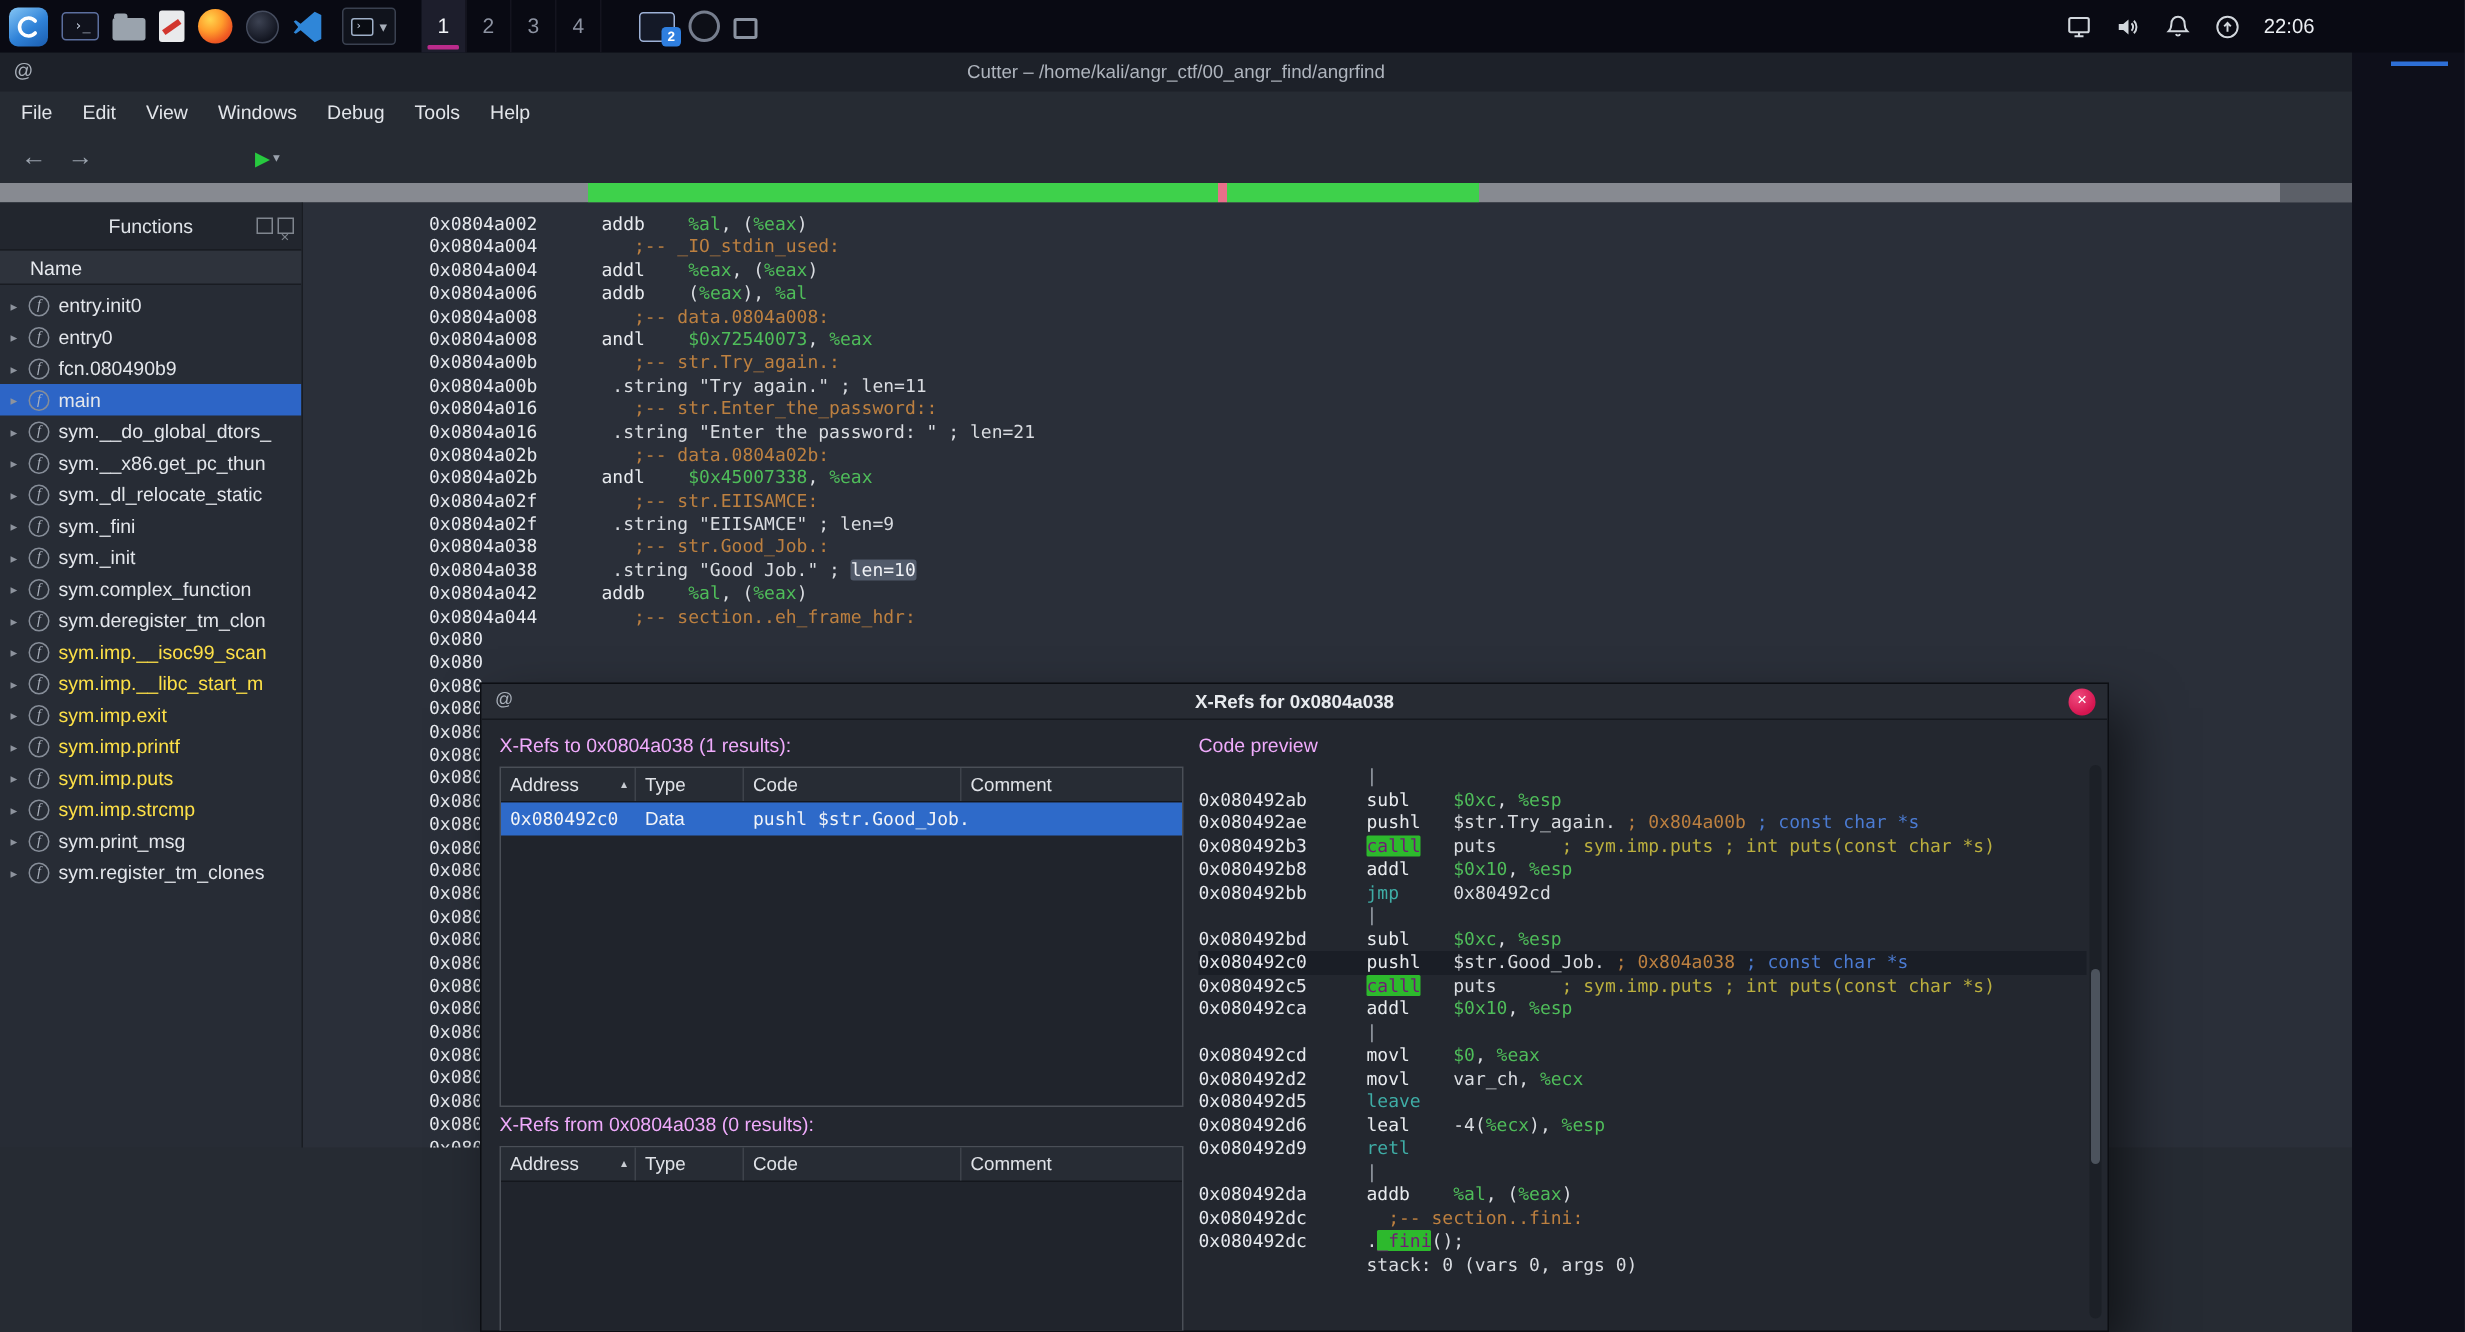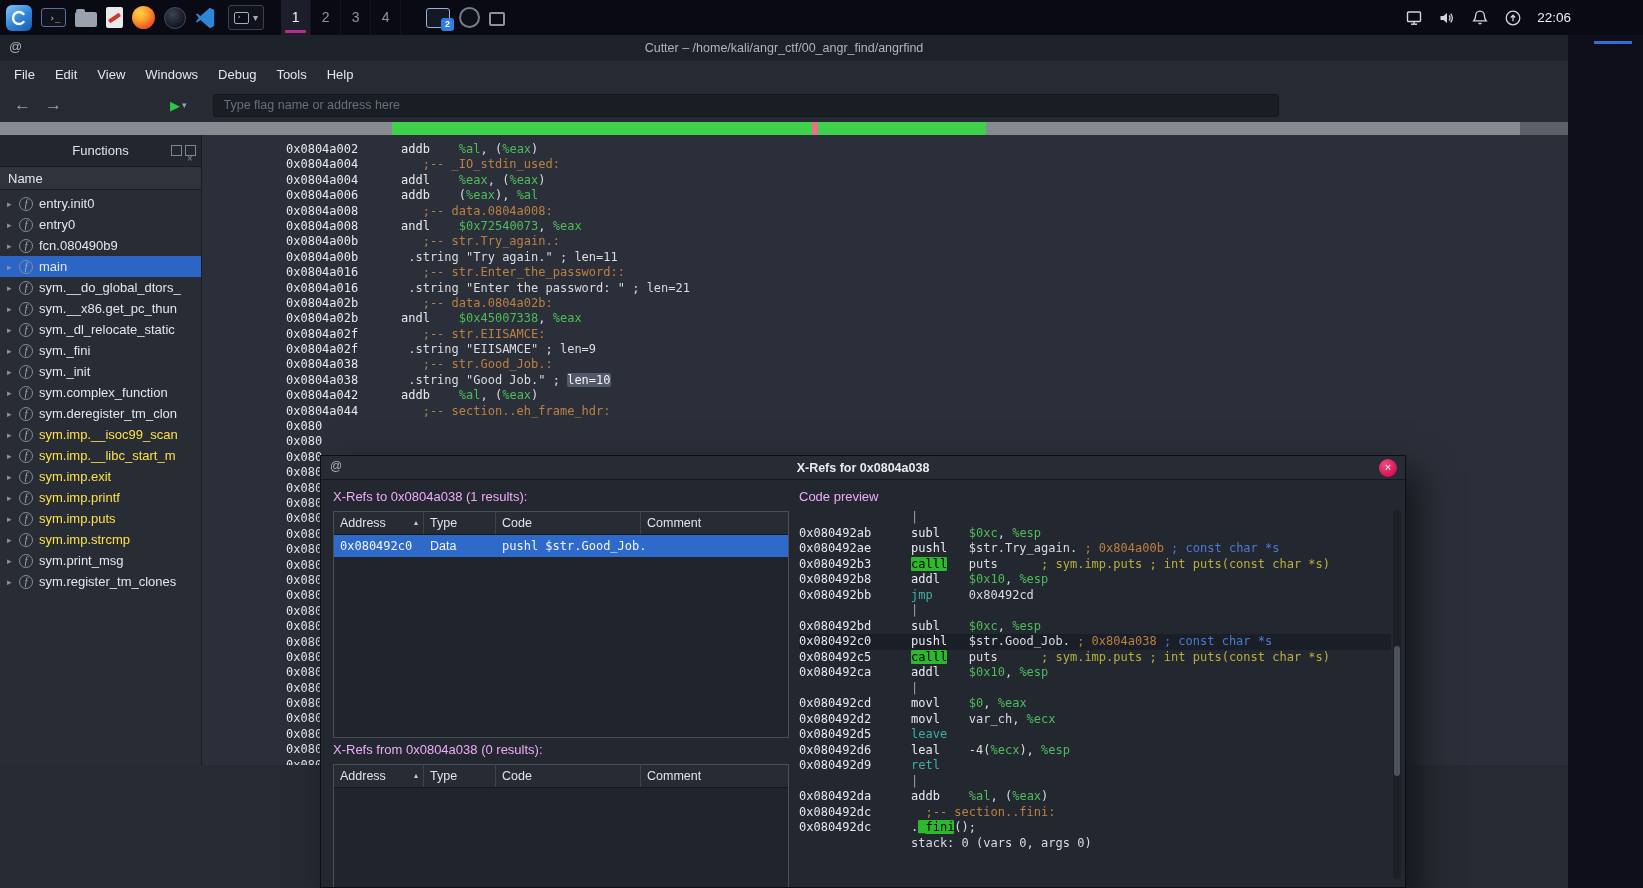--- a/index.html
+++ b/index.html
@@ -21,21 +21,21 @@
 .tsel .mini-term{width:15px;height:12px;border:1px solid #9fb0c8;border-radius:2px;background:#0a0d13;color:#cdd6e6;font-size:7px;line-height:9px;padding-left:2px;font-family:"DejaVu Sans Mono",monospace;}
 .tsel .caret{color:#a7aeb9;font-size:10px;}
 .ws-group{display:flex;margin-left:8px;height:35px;}
 .ws{width:30px;text-align:center;line-height:35px;font-size:14px;color:#8d93a2;position:relative;border-right:1px solid #14141f;}
 .ws.active{color:#f2f4f8;background:#1d1e2c;}
 .ws.active::after{content:"";position:absolute;left:4px;right:4px;bottom:2px;height:3px;background:#bb2b8c;border-radius:1px;}
 .win-badge-ic{position:relative;width:24px;height:20px;border:1px solid #9db1d6;border-radius:3px;background:#141927;margin-left:16px;}
 .win-badge-ic .badge{position:absolute;right:-5px;bottom:-4px;width:13px;height:13px;border-radius:3px;background:#2f7fe0;color:#fff;font-size:9px;font-weight:bold;text-align:center;line-height:13px;}
 .ring-ic{width:21px;height:21px;border-radius:50%;border:2px solid #767e8e;background:#0d0f17;}
 .sq-ic{width:16px;height:14px;border:2px solid #8b93a1;border-radius:2px;background:transparent;margin-top:2px;}
-.tb-right{margin-left:auto;display:flex;align-items:center;gap:15px;padding-right:72px;}
+.tb-right{margin-left:auto;display:flex;align-items:center;gap:15px;padding-right:100px;}
 .clock{color:#eceff3;font-size:13.5px;}
 
 
 .window{position:absolute;top:35px;left:0;width:1568px;height:853px;background:#262b33;}
 .titlebar{height:26px;background:#1d2129;position:relative;}
 .titlebar .app-icon{position:absolute;left:9px;top:4px;color:#a9b0ba;font-size:13px;}
 .titlebar .title{display:block;text-align:center;line-height:26px;color:#aeb4bd;font-size:12.5px;}
 .menubar{height:27px;background:#262b33;display:flex;align-items:center;padding-left:4px;}
 .menu-item{padding:0 10px;font-size:13px;color:#e2e5ea;line-height:27px;}
 .toolbar{height:34px;background:#262b33;display:flex;align-items:center;}
@@ -51,21 +51,21 @@
 .seg-g2{left:818px;width:168px;background:#3ed14b;}
 .seg-dk{left:1520px;width:48px;background:#5c6068;}
 
 
 .content{position:absolute;top:100px;left:0;width:1568px;height:630px;display:flex;}
 .functions-panel{width:202px;background:#272c35;border-right:1px solid #191c22;display:flex;flex-direction:column;overflow:hidden;}
 .panel-header{height:32px;background:#22262e;border-bottom:1px solid #191c22;color:#dfe3e8;font-size:13px;text-align:center;line-height:32px;position:relative;flex:0 0 auto;}
 .ph-icons{position:absolute;right:5px;top:10px;display:flex;gap:3px;}
 .ph-ic{width:11px;height:11px;border:1px solid #80868f;position:relative;}
 .ph-ic.close::before{content:"×";position:absolute;left:1px;top:-3px;font-size:10px;color:#80868f;}
-.col-header{height:23px;background:#2e333c;border-bottom:1px solid #191c22;color:#e6e9ee;font-size:13px;line-height:23px;padding-left:8px;}
+.col-header{height:23px;background:#2e333c;border-bottom:1px solid #191c22;color:#e6e9ee;font-size:13px;line-height:23px;padding-left:20px;}
 .fn-list{flex:1;padding-top:3px;overflow:hidden;}
 .fn-item{height:21px;display:flex;align-items:center;padding-left:7px;white-space:nowrap;overflow:hidden;}
 .fn-arrow{color:#8d939d;font-size:9px;width:12px;flex:0 0 auto;}
 .fn-icon{width:14px;height:14px;border:1px solid #868d98;border-radius:50%;color:#aeb5c0;font-size:9.5px;font-style:italic;font-family:"Liberation Serif",serif;text-align:center;line-height:12px;margin-right:6px;flex:0 0 auto;}
 .fn-label{color:#e3e6eb;font-size:13px;}
 .fn-item.import .fn-label{color:#fde047;}
 .fn-item.selected{background:#2d65c6;}
 .disasm-panel{flex:1;background:#2a2f39;display:flex;flex-direction:column;overflow:hidden;}
 .disasm-code{padding:7px 0 0 84px;font-family:"DejaVu Sans Mono",monospace;font-size:12px;line-height:15.4px;white-space:pre;}
 .dline{height:15.4px;}
@@ -73,21 +73,21 @@
 
 
 .t-i{color:#e8ebef;}
 .t-p{color:#d9dce1;}
 .t-r,.t-n{color:#4fbd5a;}
 .t-o{color:#bd8040;text-align:center;}
 .t-g{color:#9aa1aa;}
 .t-y{color:#bbaf3e;}
 .t-b{color:#4b7bd2;}
 .t-c{color:#3fada6;}
-.t-hg{background:#2db92d;color:#000000;border-radius:1px;}
+.t-hg{background:#2db92d;color:#701a75;border-radius:1px;}
 .t-hs{background:#515a6a;color:#f0f2f6;border-radius:2px;}
 
 
 .xrefs-dialog{position:absolute;left:320px;top:420px;width:1086px;height:433px;background:#23272f;border:1px solid #0c0e13;box-shadow:12px 16px 34px rgba(0,0,0,.55);overflow:hidden;z-index:20;}
 .dialog-titlebar{height:24px;background:#272b33;border-bottom:1px solid #15181e;position:relative;}
 .dlg-icon{position:absolute;left:9px;top:3px;color:#a9b0ba;font-size:12px;}
 .dlg-title{display:block;text-align:center;line-height:24px;font-size:12.5px;font-weight:bold;color:#e8ebef;}
 .dlg-close{position:absolute;right:8px;top:3px;width:18px;height:18px;border-radius:50%;background:radial-gradient(circle at 35% 30%,#f04a7e,#d51550 70%);color:#fff;font-size:11px;text-align:center;line-height:17px;cursor:default;}
 .dialog-body{position:absolute;top:24px;left:0;right:0;bottom:0;}
 .lbl{position:absolute;font-size:13px;color:#f0abfc;}
@@ -200,21 +200,20 @@
       <span class="menu-item">Windows</span>
       <span class="menu-item">Debug</span>
       <span class="menu-item">Tools</span>
       <span class="menu-item">Help</span>
     </div>
   <div class="toolbar">
     <span class="nav-arrow">←</span>
     <span class="nav-arrow">→</span>
     <span class="play">▶</span>
     <span class="play-caret">▾</span>
-    <input class="omnibar" placeholder="Type flag name or address here" style="">
   </div>
   <div class="membar">
     <div class="seg seg-g1"></div>
     <div class="seg seg-pk"></div>
     <div class="seg seg-g2"></div>
     <div class="seg seg-dk"></div>
   </div>
 
   <div class="content">
     <div class="functions-panel">

